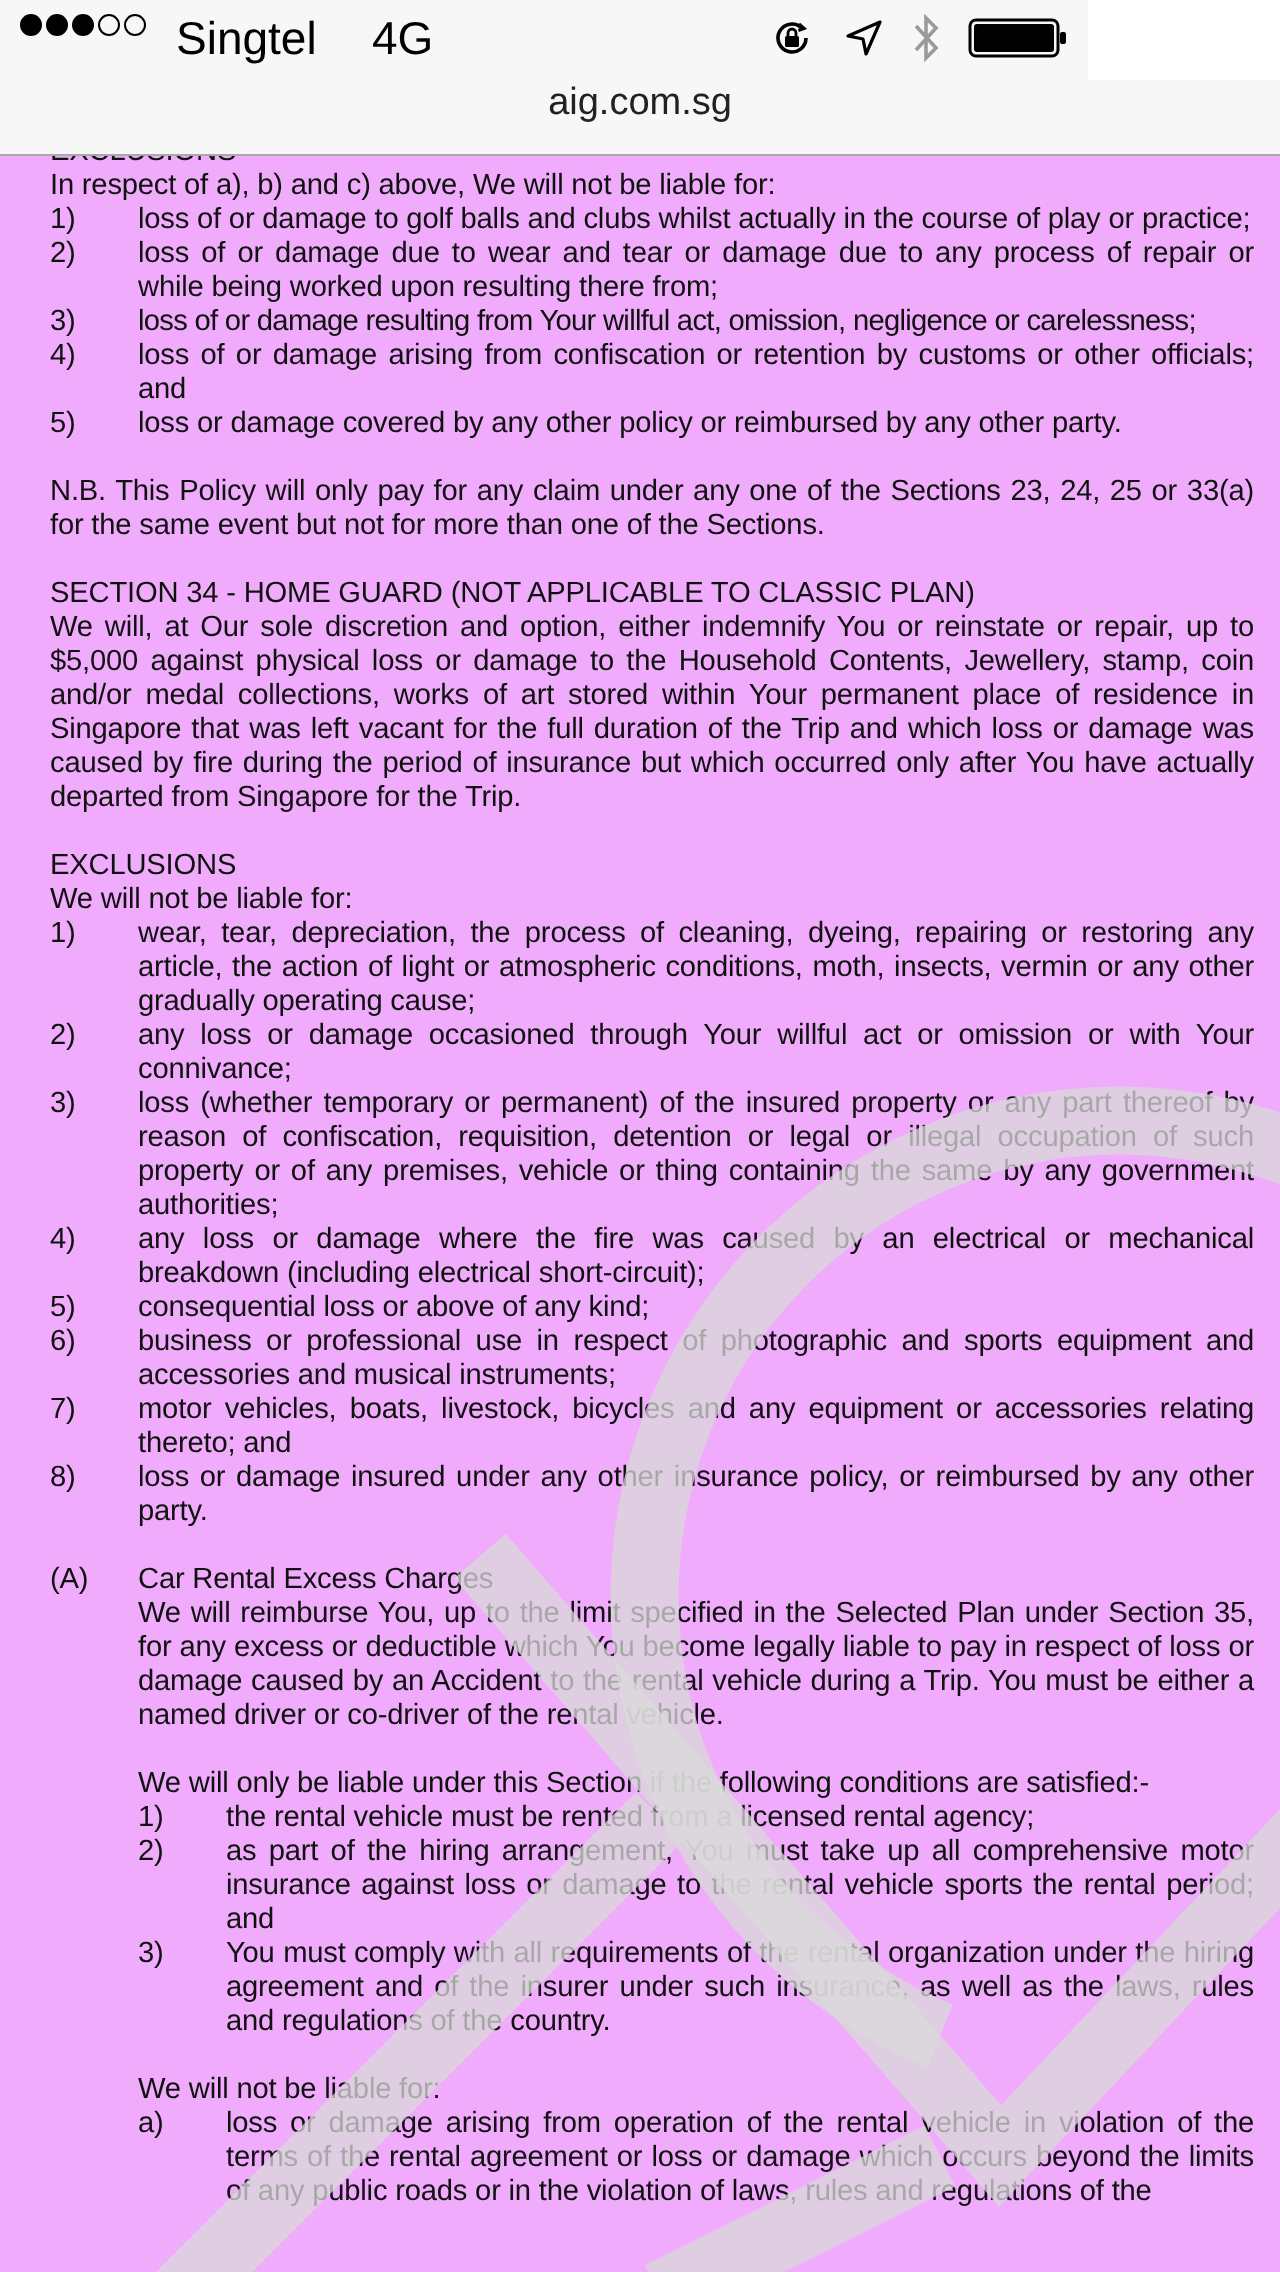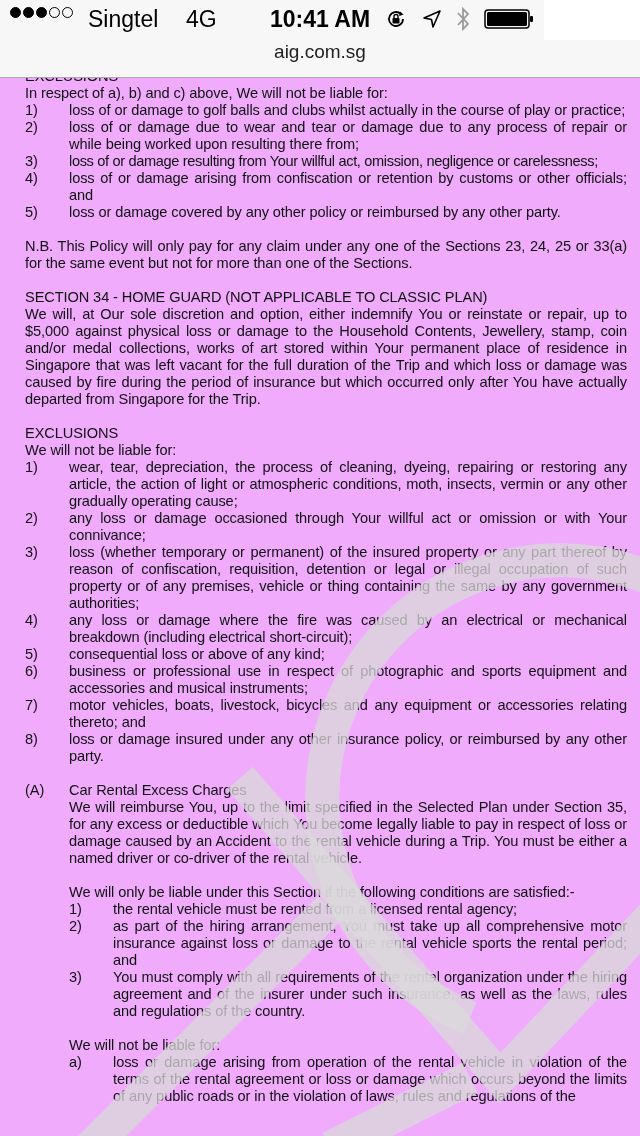--- a/index.html
+++ b/index.html
@@ -44,21 +44,20 @@
 <div class="status-bar">
   <div class="signal">
     <div class="dot on"></div>
       <div class="dot on"></div>
       <div class="dot on"></div>
       <div class="dot"></div>
       <div class="dot"></div>
   </div>
   <span class="carrier">Singtel</span>
   <span class="network">4G</span>
-  <div class="clock"><span>10:41 AM</span></div>
   <div class="right-icons">
     <svg width="24" height="24" viewBox="0 0 24 24">
       <path d="M19 12a7 7 0 1 1-2.2-5.1" fill="none" stroke="#000" stroke-width="1.8"></path>
       <path d="M15.5 5l2.5 2.2-2.8 1" fill="none" stroke="#000" stroke-width="1.6"></path>
       <rect x="8.5" y="11" width="7" height="5.5" rx="0.8" fill="#000"></rect>
       <path d="M10 11V9.5a2 2 0 0 1 4 0V11" fill="none" stroke="#000" stroke-width="1.4"></path>
     </svg>
     <svg width="20" height="20" viewBox="0 0 20 20">
       <path d="M18 2L2 9l7.5 1.5L11 18z" fill="none" stroke="#000" stroke-width="1.6" stroke-linejoin="round"></path>
     </svg>

